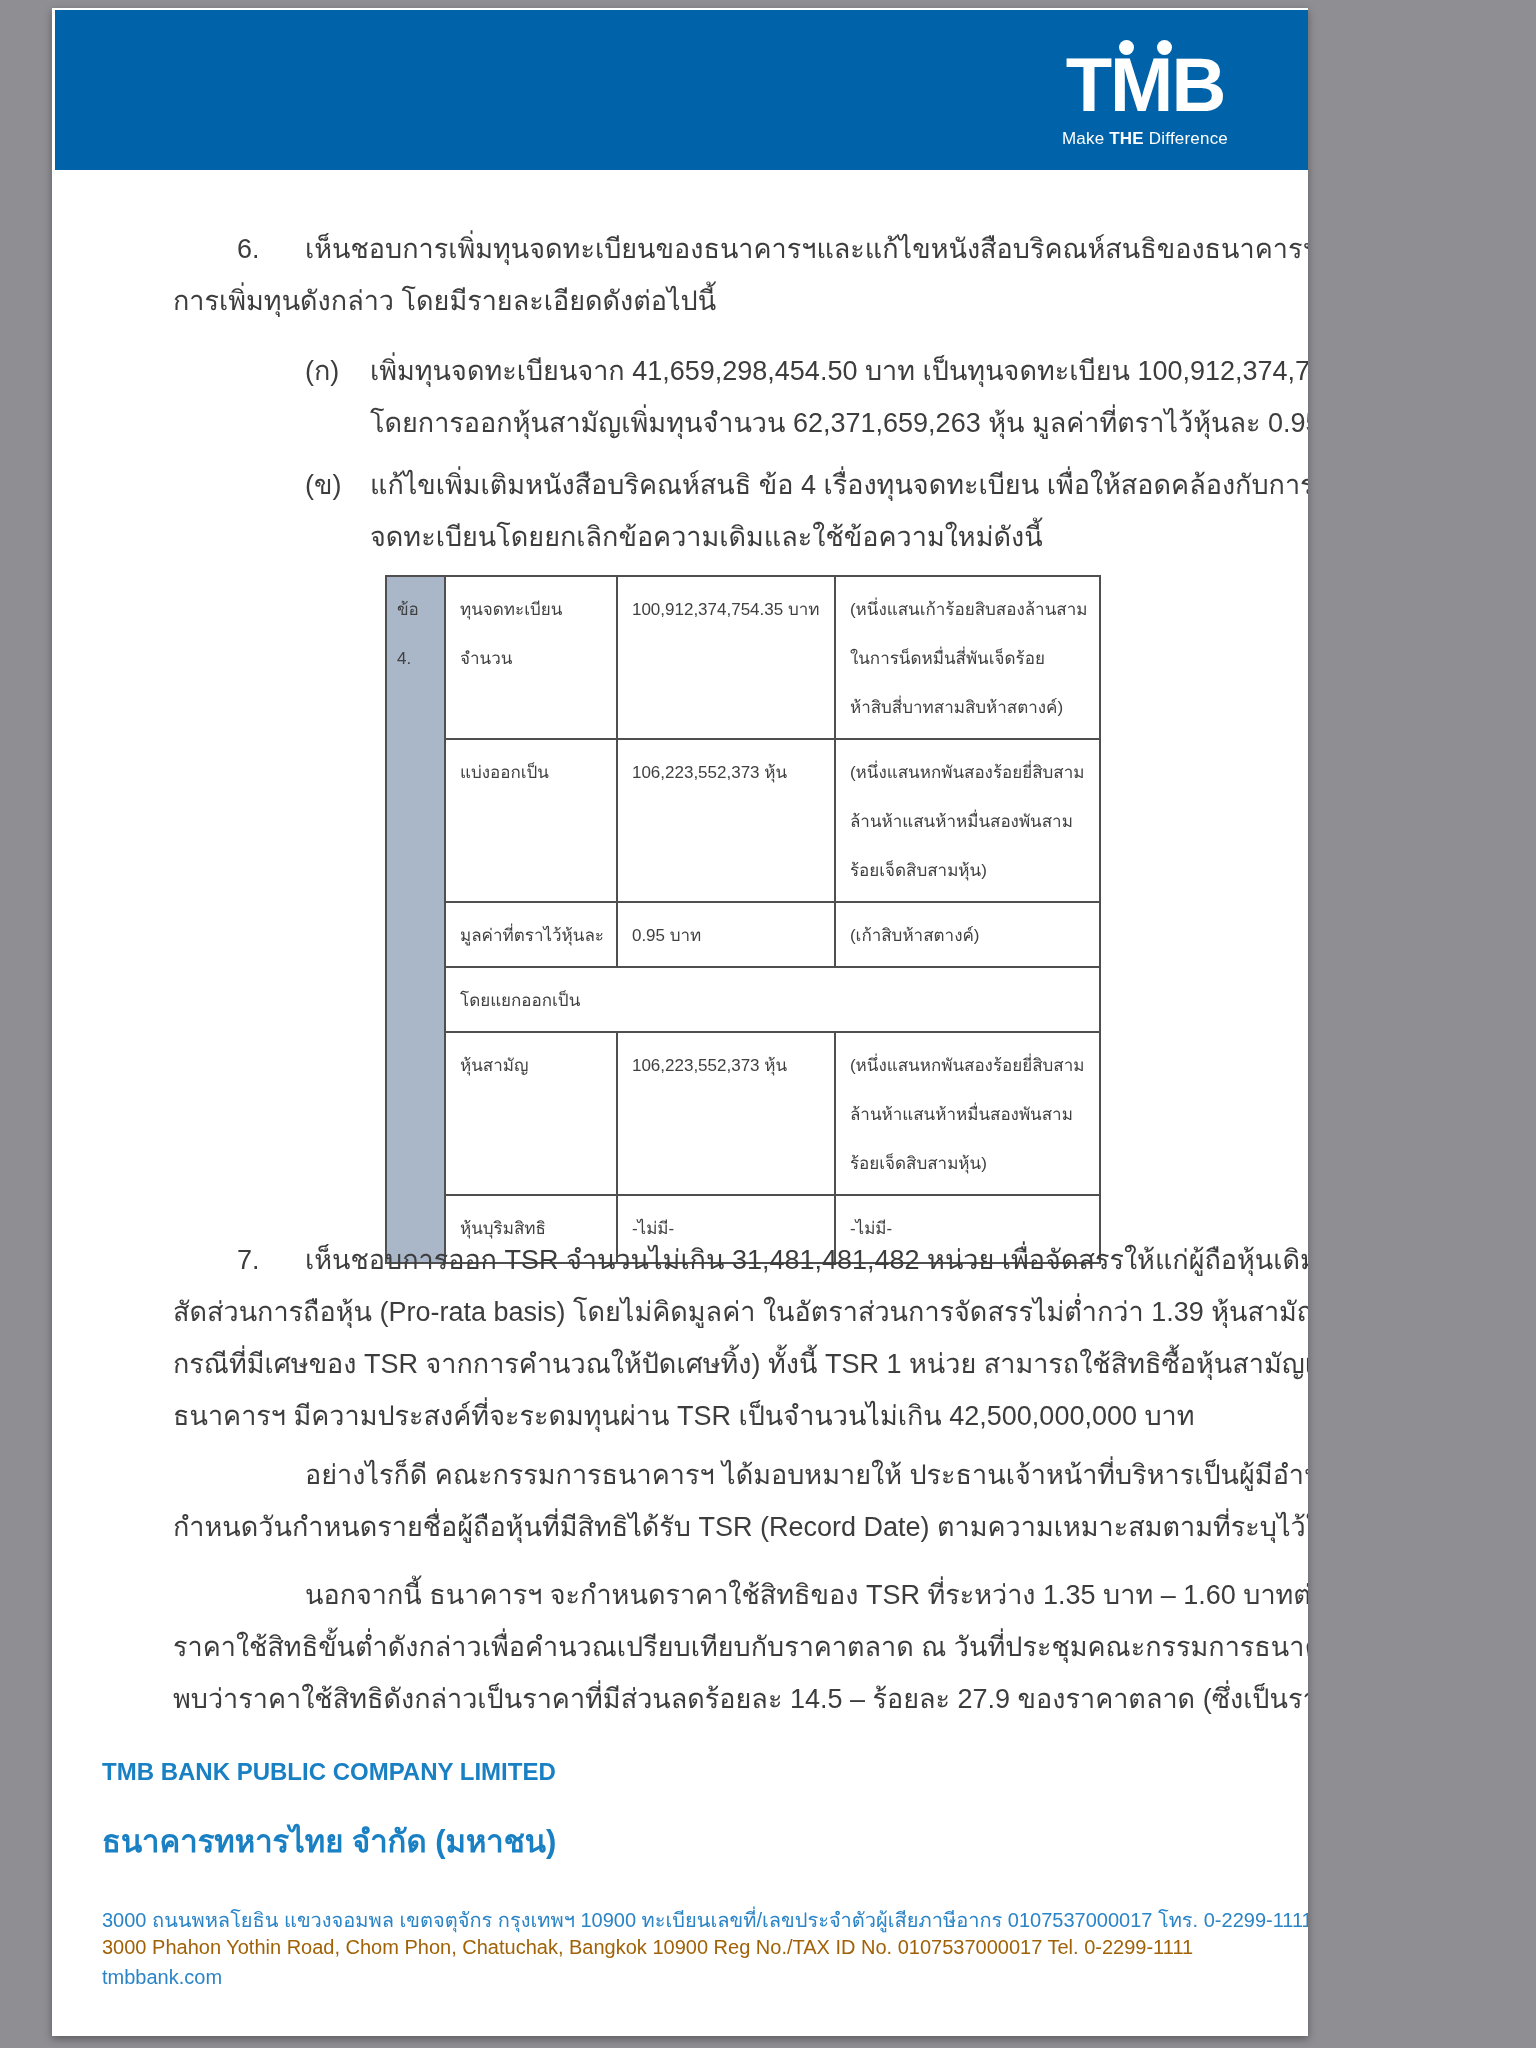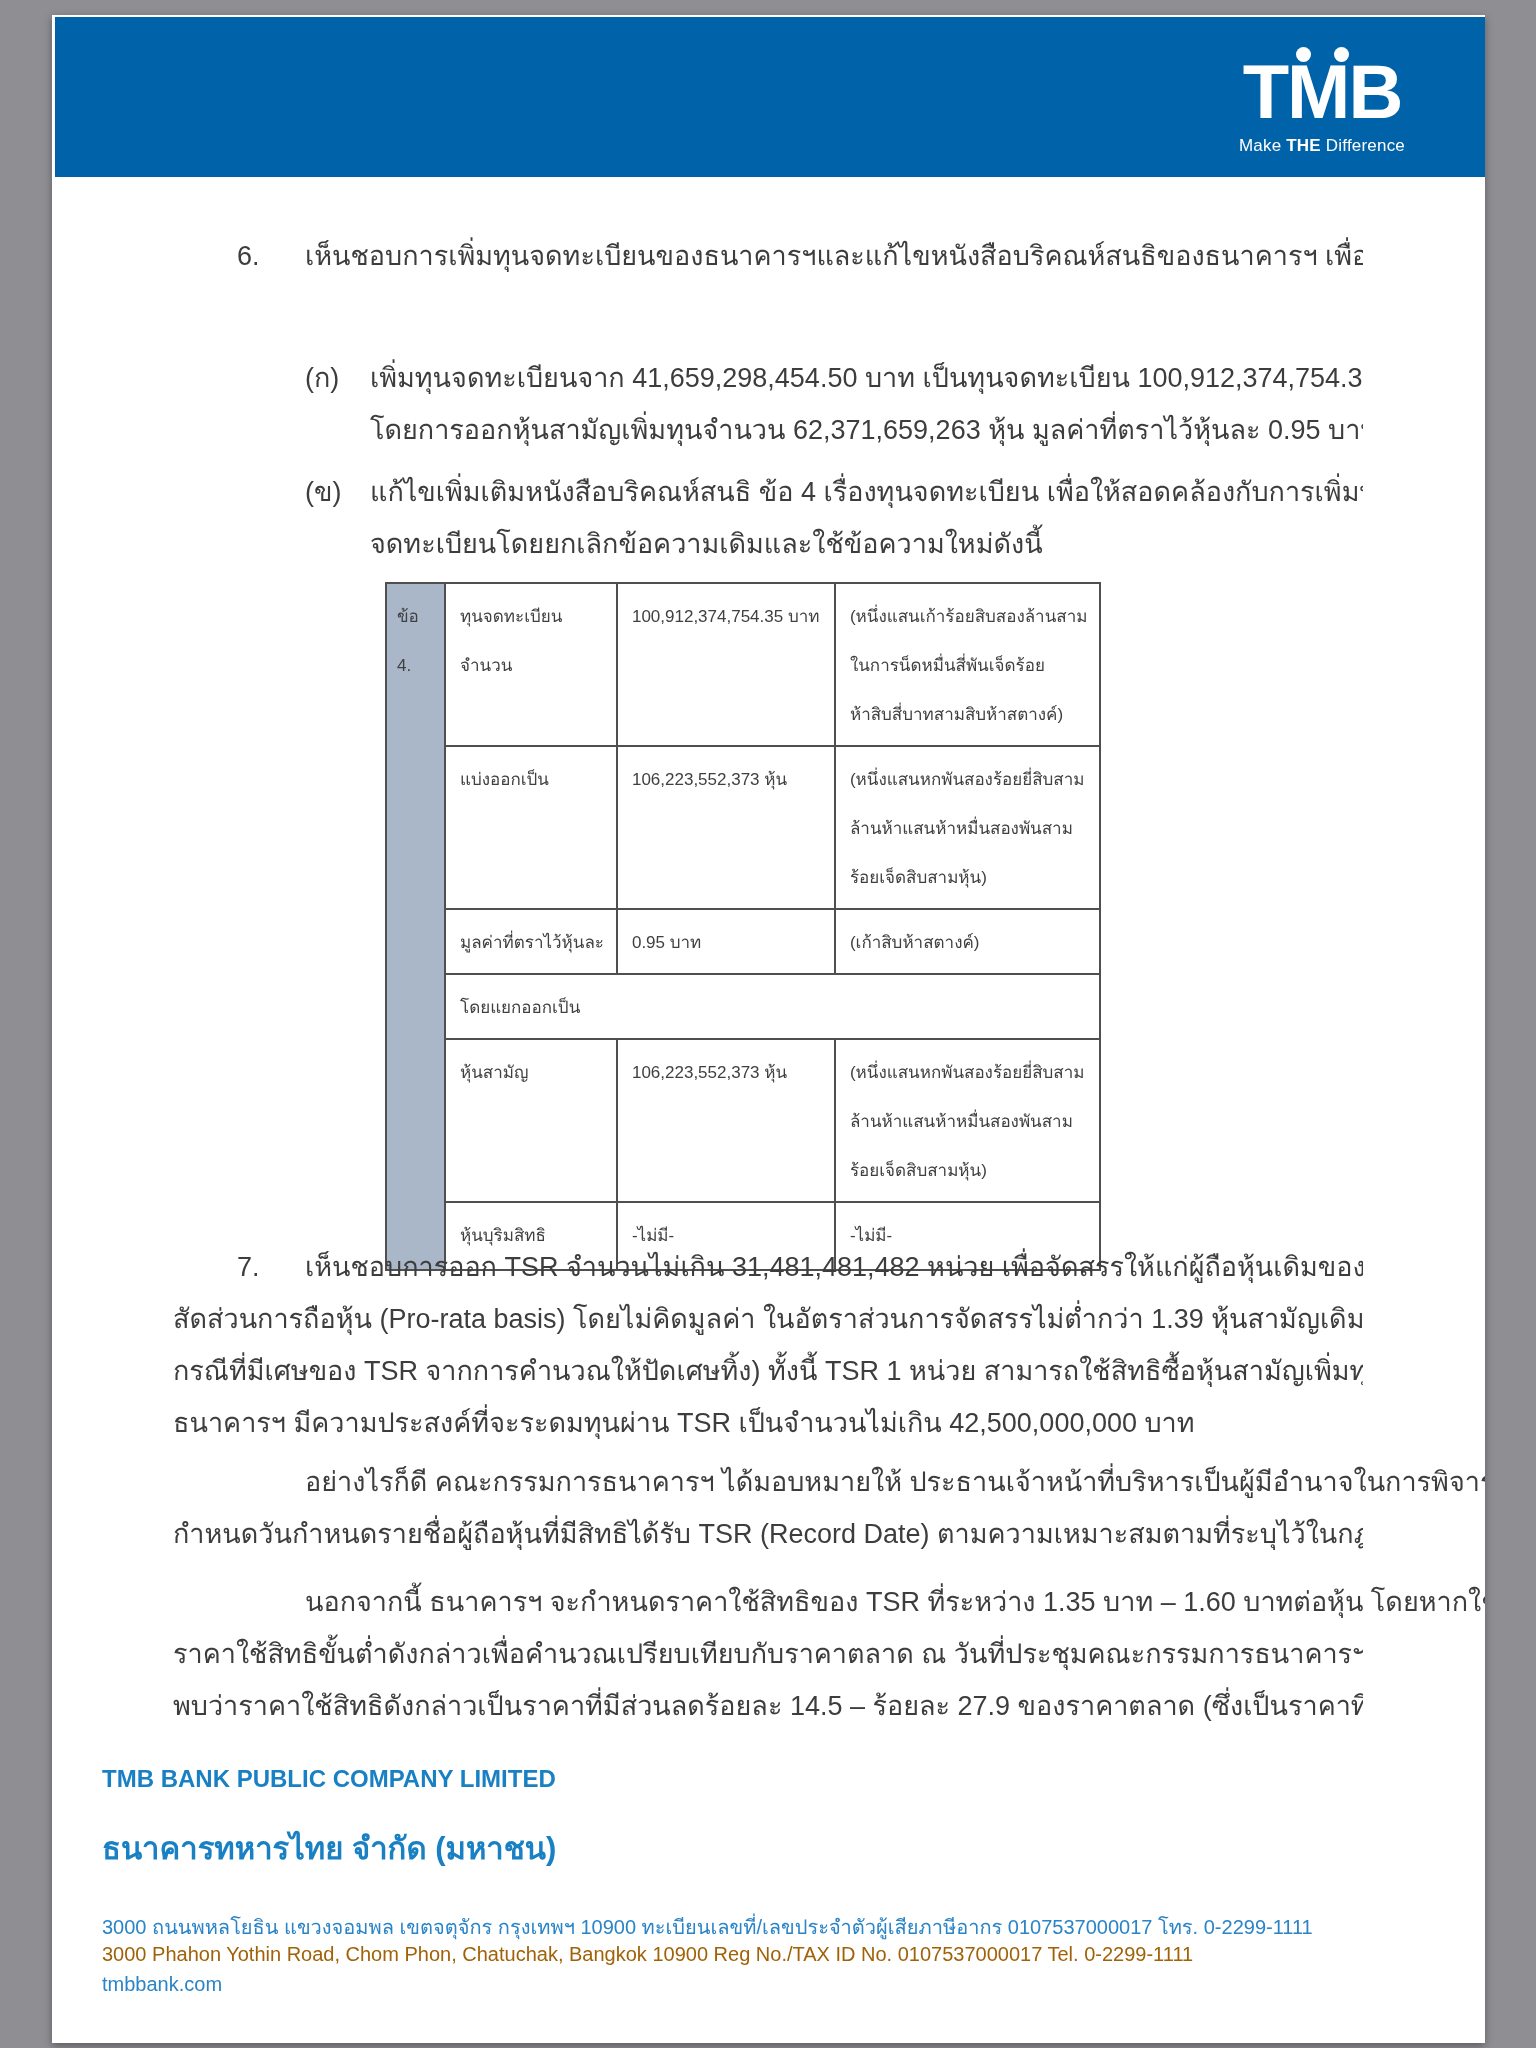--- a/index.html
+++ b/index.html
@@ -5,25 +5,24 @@
   html,body{margin:0;padding:0;}
   body{
     width:1536px;height:2048px;
     background:#8e8e93;
     font-family:"Liberation Sans", sans-serif;
     position:relative;
     overflow:hidden;
   }
   .page{
     position:absolute;left:52px;top:8px;
-    width:1433px;height:2028px;
+    width:1256px;height:2028px;
     background:#ffffff;
     box-shadow:0 3px 8px rgba(0,0,0,0.35);
     overflow:hidden;
-    margin-top:7px;
   }
   
   .banner{
     position:absolute;left:3px;top:2px;right:0;height:160px;
     background:#0062a8;
   }
   .tmb-logo{
     position:absolute;top:30px;right:80px;
     display:flex;flex-direction:column;align-items:center;
   }
@@ -94,20 +93,21 @@
       <div class="tmb-text">TMB</div>
       <div class="tmb-tagline"><span>Make </span><b>THE</b><span> Difference</span></div>
     </div>
   </div>
 
   <div class="bodytext">
 
     <div class="tline" style="top:216px;">
       <span class="num num6">6.</span><span>เห็นชอบการเพิ่มทุนจดทะเบียนของธนาคารฯและแก้ไขหนังสือบริคณห์สนธิของธนาคารฯ เพื่อให้สอดคล้องกับ</span>
     </div>
+    <div class="tline" style="top:268px;">การเพิ่มทุนดังกล่าว โดยมีรายละเอียดดังต่อไปนี้</div>
 
     <div class="itemline" style="top:338px;">
       <span class="itemlabel">(ก)</span><span>เพิ่มทุนจดทะเบียนจาก 41,659,298,454.50 บาท เป็นทุนจดทะเบียน 100,912,374,754.35 บาท</span>
     </div>
     <div class="itemline itemcont" style="top:390px;">โดยการออกหุ้นสามัญเพิ่มทุนจำนวน 62,371,659,263 หุ้น มูลค่าที่ตราไว้หุ้นละ 0.95 บาท</div>
 
     <div class="itemline" style="top:452px;">
       <span class="itemlabel">(ข)</span><span>แก้ไขเพิ่มเติมหนังสือบริคณห์สนธิ ข้อ 4 เรื่องทุนจดทะเบียน เพื่อให้สอดคล้องกับการเพิ่มทุน</span>
     </div>
     <div class="itemline itemcont" style="top:504px;">จดทะเบียนโดยยกเลิกข้อความเดิมและใช้ข้อความใหม่ดังนี้</div>

